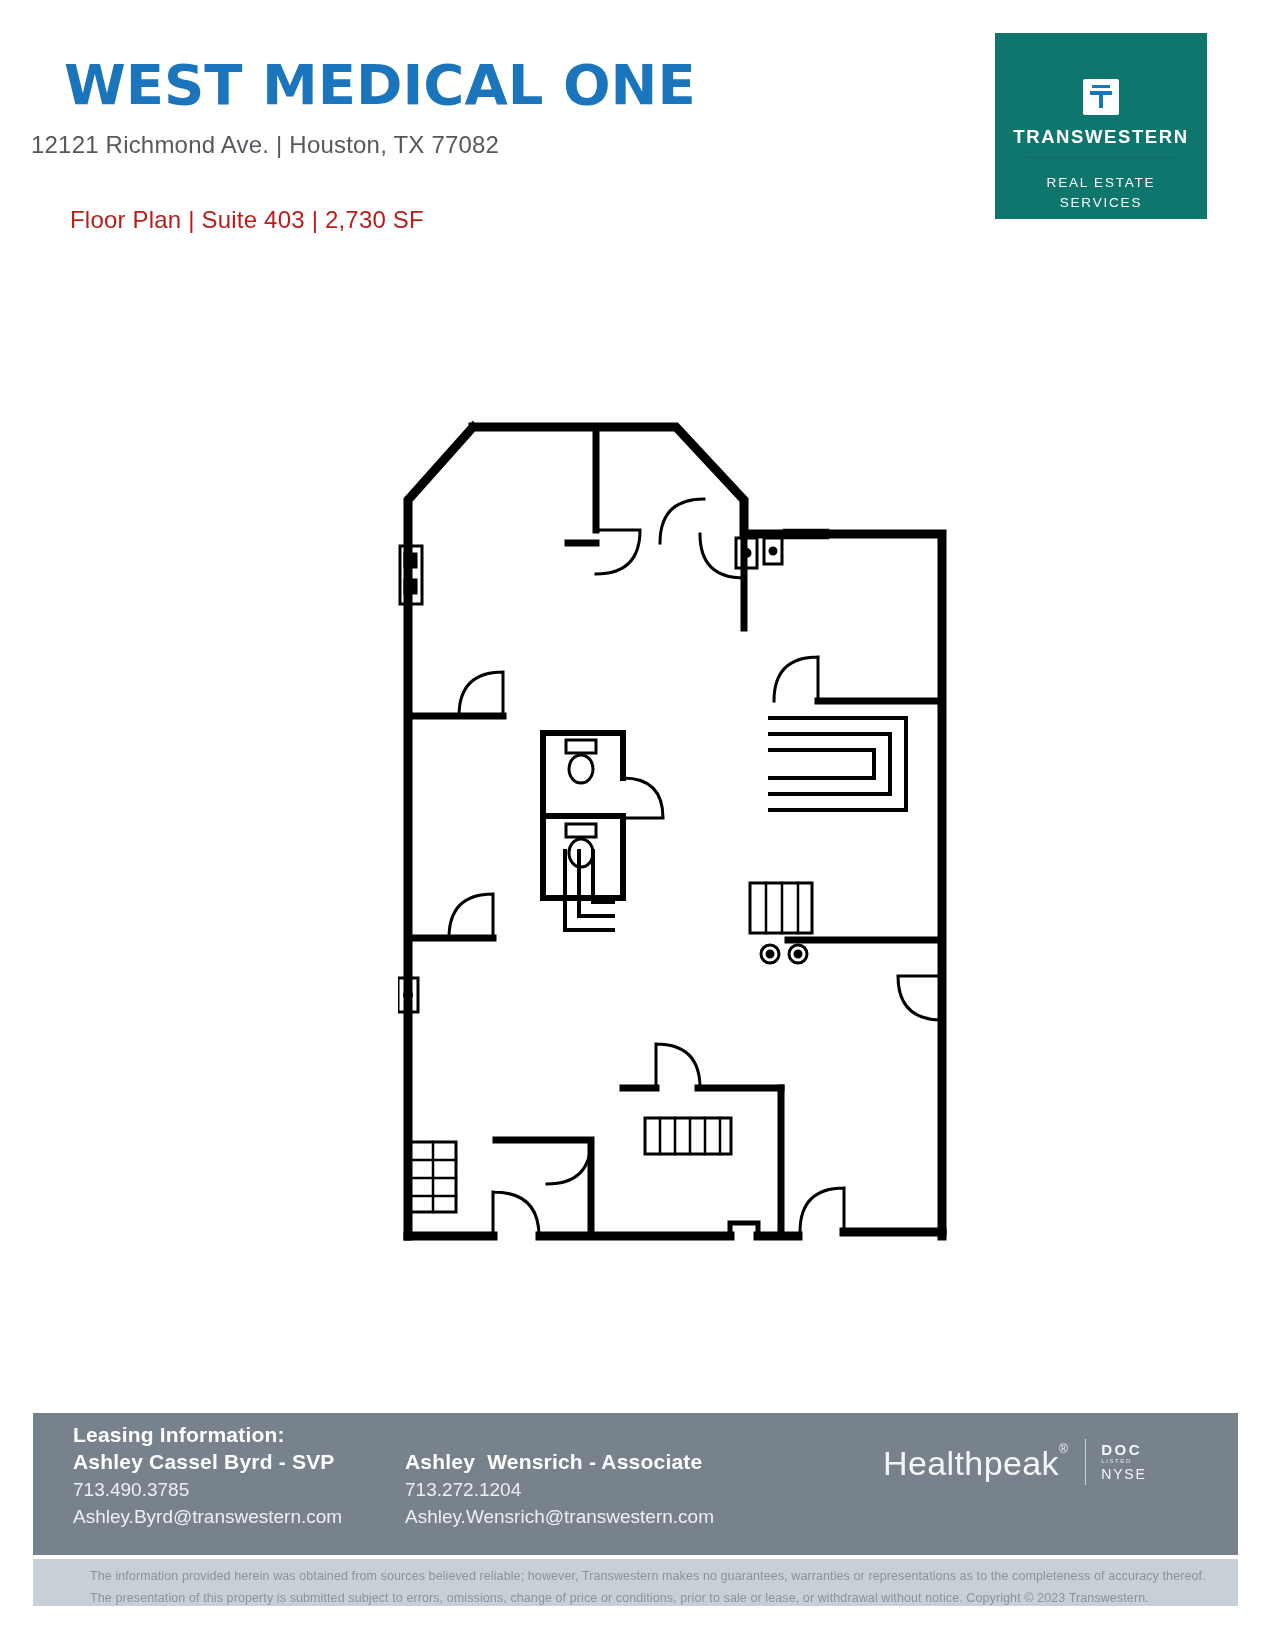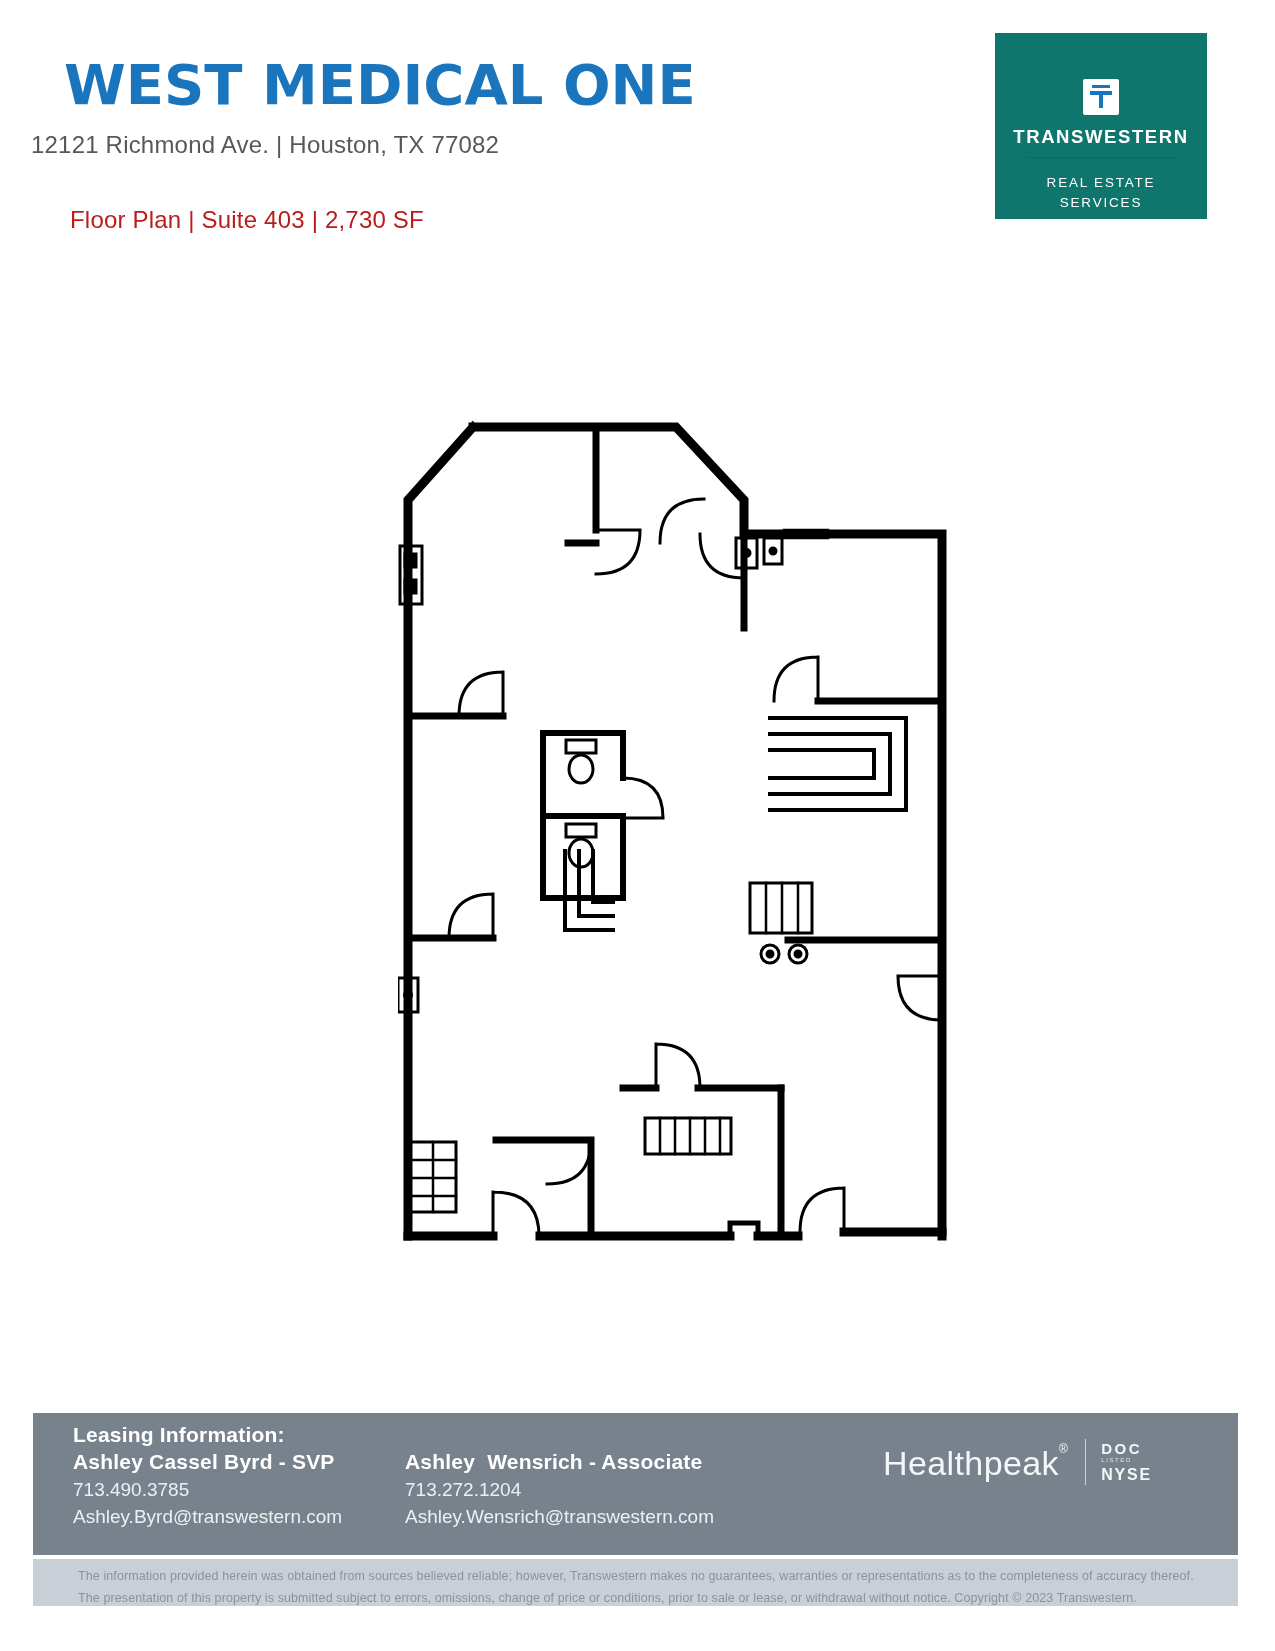--- a/index.html
+++ b/index.html
@@ -49,26 +49,26 @@
   .contact.c2 { left:372px; }
   .c-name  { font-size:21px; font-weight:700; letter-spacing:0.2px; margin-bottom:3px; white-space:pre; }
   .c-phone, .c-email { font-size:19px; font-weight:300; color:#EDF0F3; line-height:1.42; }
   .hp { position:absolute; left:850px; top:26px; display:flex; align-items:center; }
   .hp-word { font-size:34px; font-weight:300; letter-spacing:0.4px; color:#F4F6F8; white-space:nowrap; }
   .hp-reg { font-size:12px; vertical-align:22px; font-weight:400; }
   .hp-div { width:1px; height:46px; background:rgba(255,255,255,0.65); margin:0 15px 0 17px; }
   .hp-doc { text-align:left; color:#F4F6F8; }
   .hp-doc .doc    { font-size:15px; font-weight:700; letter-spacing:2.5px; line-height:1; }
   .hp-doc .listed { font-size:6px;  letter-spacing:1.6px; line-height:1.6; opacity:0.85; }
-  .hp-doc .nyse   { font-size:16px; font-weight:700; letter-spacing:1.8px; line-height:1.1; }
+  .hp-doc .nyse   { font-size:14px; font-weight:400; letter-spacing:1.8px; line-height:1.1; }
   
   .disc {
     position:absolute; left:33px; top:1559px; width:1205px; height:47px;
     background:#C8CFD6; color:#8C929B; font-size:12.5px; line-height:1.75;
-    padding:7px 0 0 45px; box-sizing:border-box; letter-spacing:0.1px;
+    padding:7px 0 0 57px; box-sizing:border-box; letter-spacing:0.1px;
   }
   .disc span { display:block; white-space:nowrap; }
 </style>
 </head>
 <body>
 
 <div class="page">
 
   <div class="title">WEST MEDICAL ONE</div>
   <div class="address">12121 Richmond Ave. | Houston, TX 77082</div>

